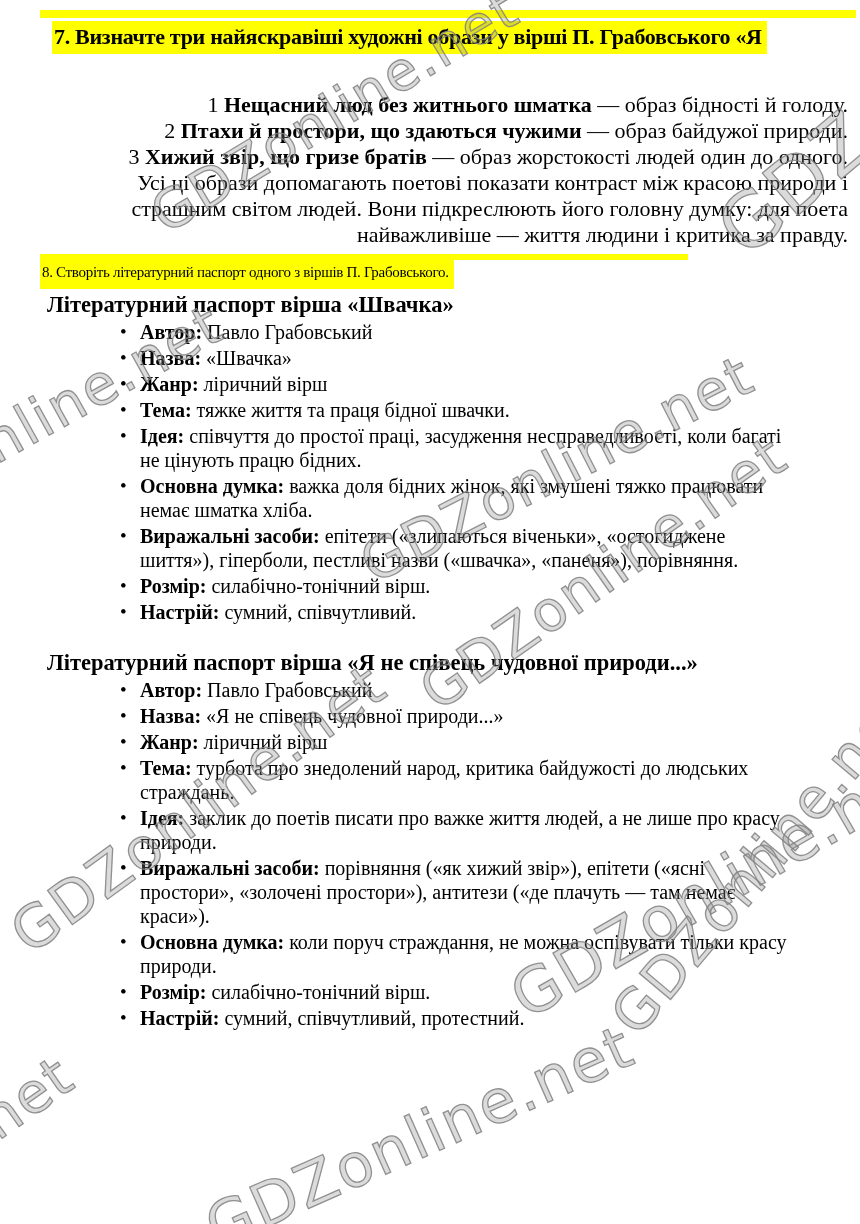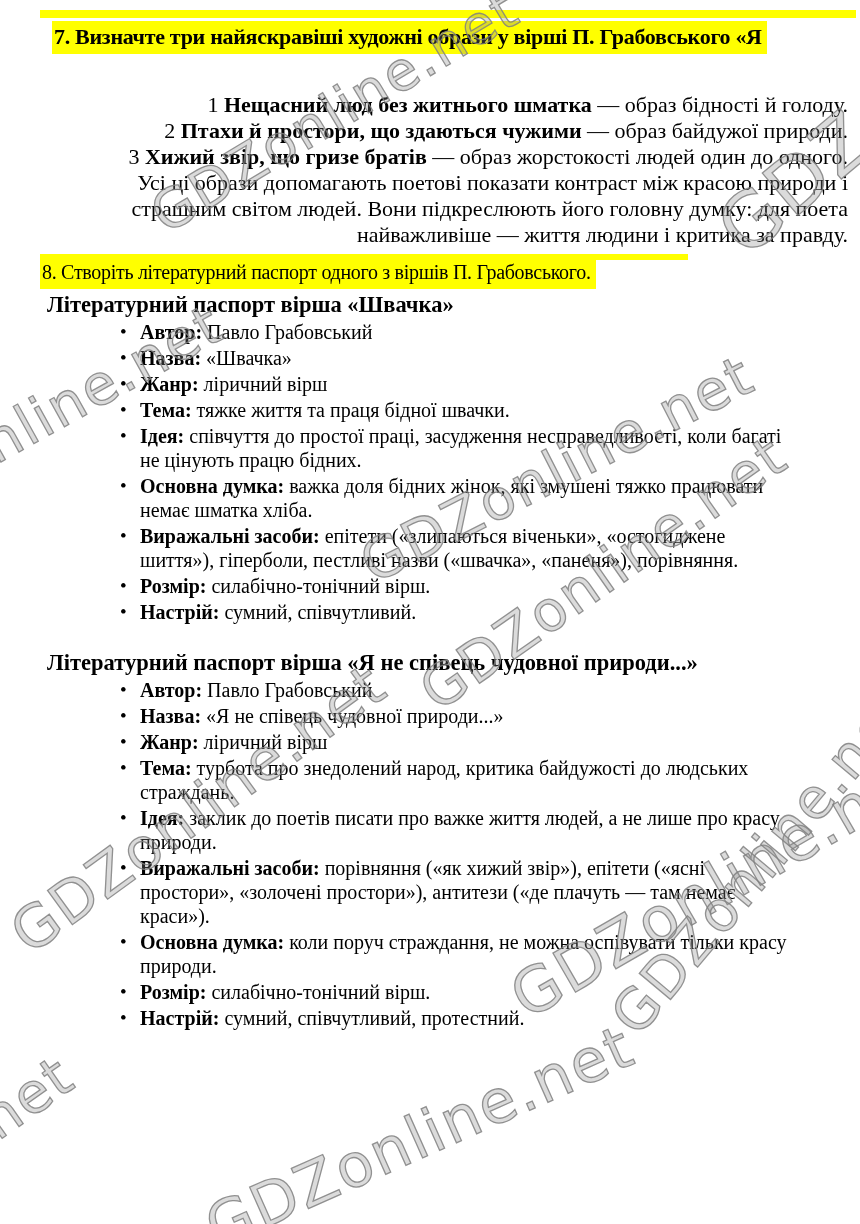--- a/index.html
+++ b/index.html
@@ -11,21 +11,21 @@
   .strip7{left:40px;top:10px;width:816px;height:8px;}
   .strip8{left:40px;top:254px;width:648px;height:6px;}
   
   .q7{position:absolute;left:52px;top:21px;font-weight:bold;font-size:22px;line-height:22px;}
   .hlline{white-space:nowrap;}
   .hl{background:#ffff00;display:inline-block;padding:5px 5px 6px 2px;letter-spacing:-0.3px;}
   
   .bodyblock{position:absolute;left:40px;top:92px;width:808px;font-size:22px;line-height:26px;text-align:right;}
   .bodyline{white-space:nowrap;}
   
-  .q8{position:absolute;left:40px;top:256px;font-size:20px;line-height:22px;}
+  .q8{position:absolute;left:40px;top:256px;font-size:15px;line-height:22px;}
   
   .ptitle{position:absolute;left:47px;font-weight:bold;font-size:22.5px;white-space:nowrap;}
   .ptitle1{top:292px;}
   .ptitle2{top:650px;}
   
   ul.plist{position:absolute;left:40px;width:762px;margin:0;padding:0;list-style:none;
            font-size:20px;line-height:24px;}
   ul.plist1{top:320px;}
   ul.plist2{top:678px;}
   ul.plist li{position:relative;padding-left:100px;margin-bottom:2px;}

